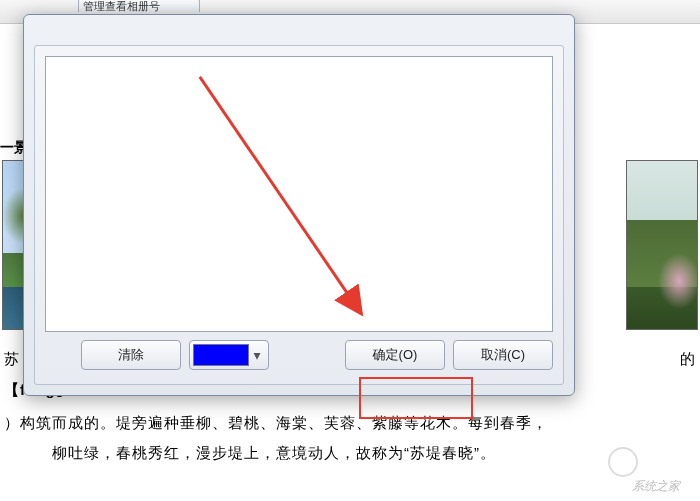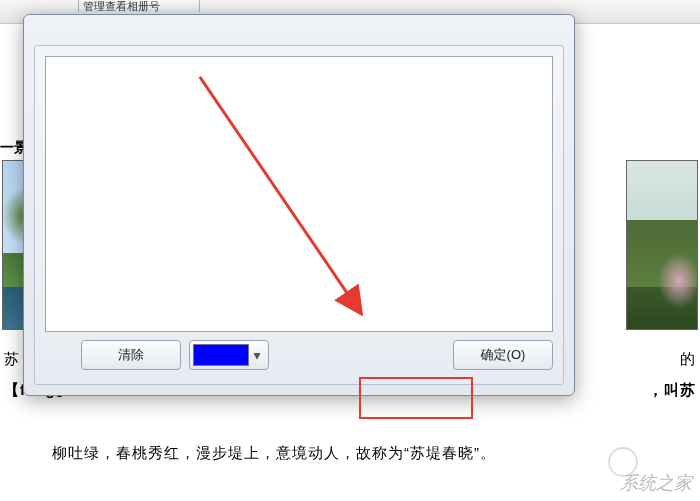--- a/index.html
+++ b/index.html
@@ -58,23 +58,23 @@
     .t3 { top: 406px; }
     .t4 { top: 436px; margin-left: 48px; }
     .bg-text-top {
       position: absolute;
       top: 132px;
       left: 0;
       font-weight: bold;
     }
     .watermark {
       position: absolute;
-      right: 8px; bottom: 6px;
+      right: 20px; bottom: 6px;
       color: #bbb;
-      font-size: 18px;
+      font-size: 12px;
       z-index: 0;
       font-style: italic;
     }
     .watermark-logo {
       position: absolute;
       right: 62px;
       bottom: 24px;
       width: 30px; height: 30px;
       border: 2px solid #ddd;
       border-radius: 50%;
@@ -244,22 +244,22 @@
     <div class="doc-img left"></div>
     <div class="doc-img right"></div>
   </div>
   <div class="bg-text-top">一景</div>
   <div class="doc-text t1">
     <span>苏</span>
     <span style="float:right">的</span>
   </div>
   <div class="doc-text t2">
     <span>【fèng】</span>
-    <span style="float:right">，叫苏</span>
-  </div>
+  </div>
+  <div class="doc-text t3">）构筑而成的。堤旁遍种垂柳、碧桃、海棠、芙蓉、紫藤等花木。每到春季，</div>
   <div class="doc-text t4">柳吐绿，春桃秀红，漫步堤上，意境动人，故称为“苏堤春晓”。</div>
   <div class="bg-box-under"></div>
 </div>
 
 <div class="watermark-logo"></div>
 <div class="watermark">系统之家</div>
 
 <div class="topbar">
   <div class="topbar-tab">
     <span>管理查看相册号</span>
@@ -283,16 +283,19 @@
         <span>清除</span>
       </div>
       <div class="color-picker">
         <div class="color-swatch" style="background:#0000FF;"></div>
         <div class="dropdown-arrow"><span>▾</span></div>
       </div>
       <div class="spacer"></div>
       <div class="btn ok">
         <span>确定(O)</span>
       </div>
+      <div class="btn cancel">
+        <span>取消(C)</span>
+      </div>
     </div>
   </div>
   <div class="highlight ok-box"></div>
 </div>
 
 </body></html>

